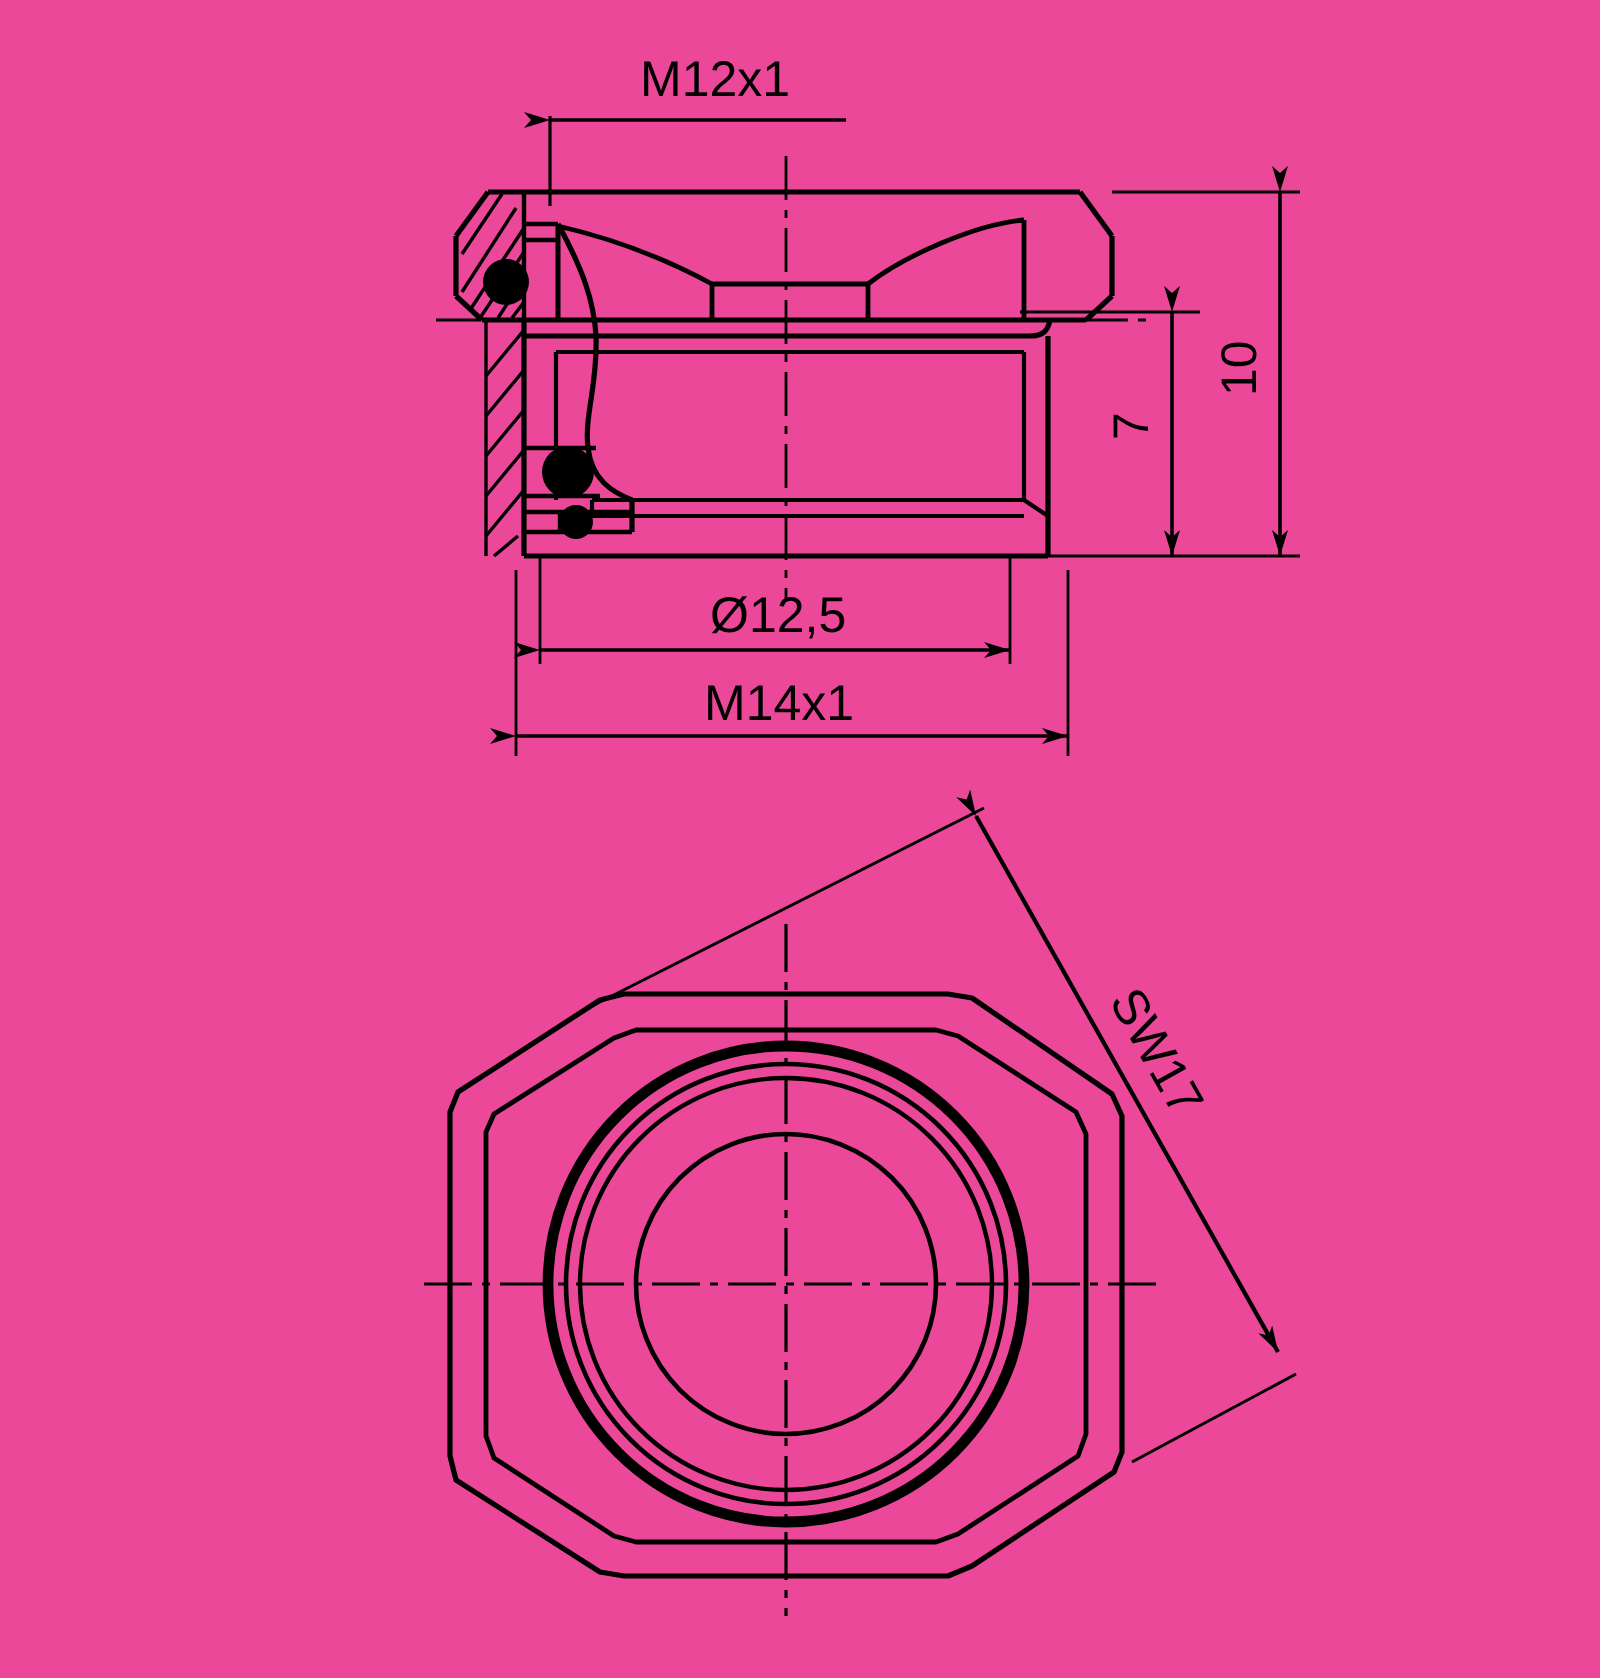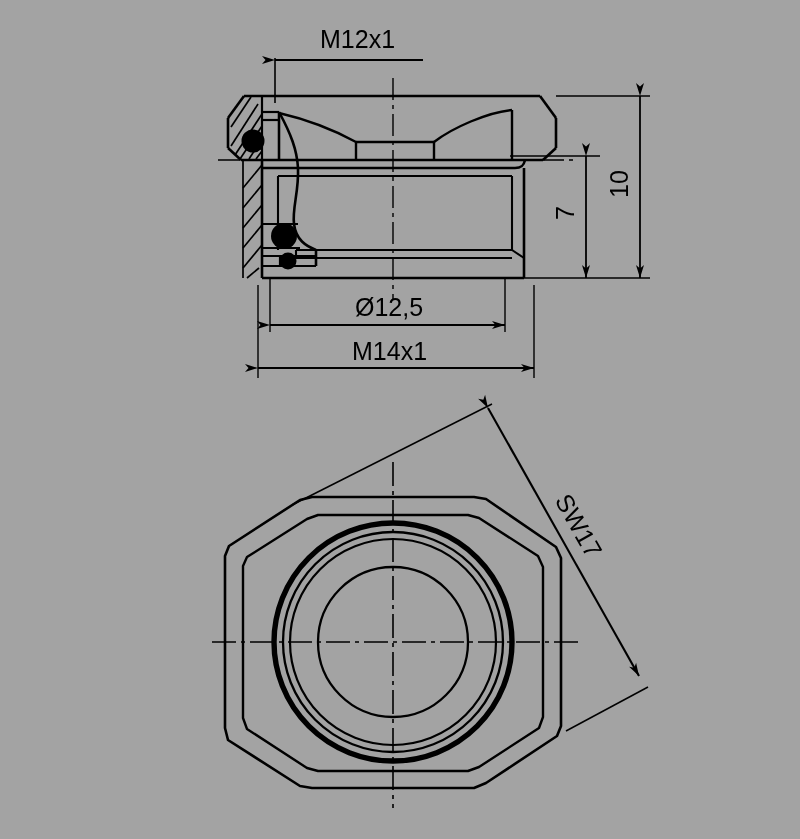--- a/index.html
+++ b/index.html
@@ -10,21 +10,21 @@
   body {
     width: 800px;
     height: 839px;
     font-family: "Liberation Sans", sans-serif;
     overflow: hidden;
   }
   #drawing-root {
     position: relative;
     width: 800px;
     height: 839px;
-    background: #a3a3a3;
+    background: #ec4899;
   }
   svg.cad {
     position: absolute;
     left: 0;
     top: 0;
     width: 800px;
     height: 839px;
   }
   .dim-text {
     font-family: "Liberation Sans", sans-serif;

